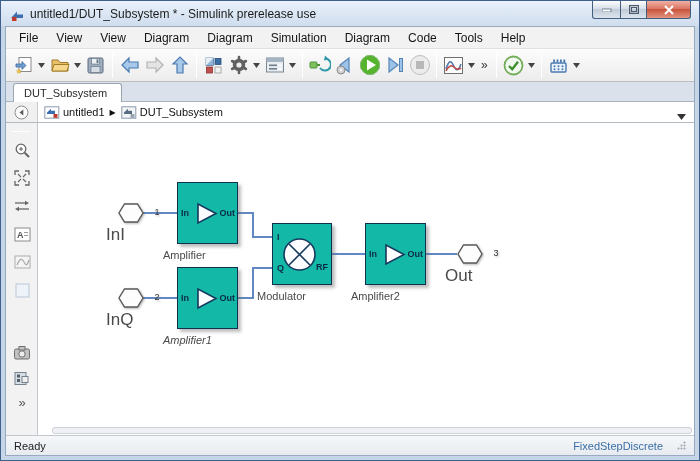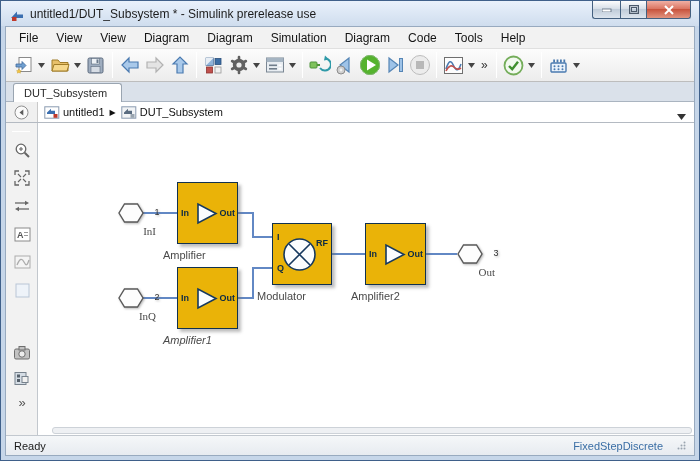--- a/index.html
+++ b/index.html
@@ -49,28 +49,28 @@
   .mainrow { flex:1; display:flex; min-height:0; }
   .palette { width:32px; background:#f2f2f2; border-right:1px solid #c2c7cd; position:relative; flex:0 0 auto; }
   .pbtn { position:absolute; left:5px; width:22px; height:22px; display:flex; align-items:center; justify-content:center; border-radius:2px; }
   .psep { position:absolute; left:6px; width:18px; height:1px; background:#d4d4d4; border-bottom:1px solid #fff; }
   .pmore { font-size:13px; color:#555; }
 
   .canvas { flex:1; background:#fff; position:relative; overflow:hidden; }
   .hscroll { position:absolute; left:14px; right:2px; bottom:1px; height:7px; background:#eef0f3; border:1px solid #cdd2d8; border-radius:3px; }
 
   
-  .blk { position:absolute; background:#eab308; border:1.6px solid #11314f;
+  .blk { position:absolute; background:#14b8a6; border:1.6px solid #11314f;
     box-shadow:3px 3px 3px rgba(110,110,110,0.45); }
   .portlbl { position:absolute; font-size:9px; font-weight:bold; color:#0c2a45; line-height:10px; }
   .blklbl { position:absolute; font-size:11px; color:#4a4a4a; text-align:left; width:90px; }
   .wire { position:absolute; background:#6288c4; }
   .hexwrap { position:absolute; width:26px; height:20px; filter:drop-shadow(1.5px 1.5px 1px rgba(110,110,110,0.5)); }
   .hexnum { position:absolute; width:26px; text-align:center; top:4px; font-size:9px; color:#333; }
-  .portname { position:absolute; font-size:11px; color:#4a4a4a; text-align:right; width:50px;font-family:Liberation Serif, serif; }
+  .portname { position:absolute; font-size:17px; color:#4a4a4a; text-align:left; width:50px; }
 
   .statusbar { height:20px; flex:0 0 auto; background:linear-gradient(#f5f7f9,#e7ebf0);
     border-top:1px solid #c2c8cf; display:flex; align-items:center; padding:0 8px; position:relative; font-size:11px; }
   .status-center { position:absolute; left:0; right:0; text-align:center; color:#2a2a2a; }
   .status-right { margin-left:auto; display:flex; align-items:center; gap:14px; }
   .solver { color:#3a6ea5; position:relative; z-index:1; }
 </style>
 </head>
 <body>
 
@@ -444,21 +444,21 @@
           <span class="portlbl" style="right:2px; top:25px;">Out</span>
           <svg style="position:absolute; left:18px; top:19px;" width="23" height="23" viewBox="0 0 23 23">
             <polygon points="2,2 2,21 20,11.5" fill="#fbfdfe" stroke="#16395e" stroke-width="1.6"></polygon>
           </svg>
         </div>
         <span class="blklbl" style="left:125px; top:211px;font-style:italic;">Amplifier1</span>
 
         <div class="blk" style="left:234px; top:100px; width:60px; height:62px;">
           <span class="portlbl" style="left:4px; top:8px;">I</span>
           <span class="portlbl" style="left:4px; top:39px;">Q</span>
-          <span class="portlbl" style="right:3px; top:14px;">RF</span>
+          <span class="portlbl" style="right:3px; top:38px;">RF</span>
           <svg style="position:absolute; left:9px; top:13px;" width="35" height="35" viewBox="0 0 35 35">
             <circle cx="17.5" cy="17.5" r="15.5" fill="#fbfdfe" stroke="#16395e" stroke-width="1.6"></circle>
             <path d="M7,7 L28,28 M28,7 L7,28" stroke="#16395e" stroke-width="1.6"></path>
           </svg>
         </div>
         <span class="blklbl" style="left:219px; top:167px;">Modulator</span>
 
         <div class="blk" style="left:327px; top:100px; width:61px; height:62px;">
           <span class="portlbl" style="left:3px; top:25px;">In</span>
           <span class="portlbl" style="right:2px; top:25px;">Out</span>

